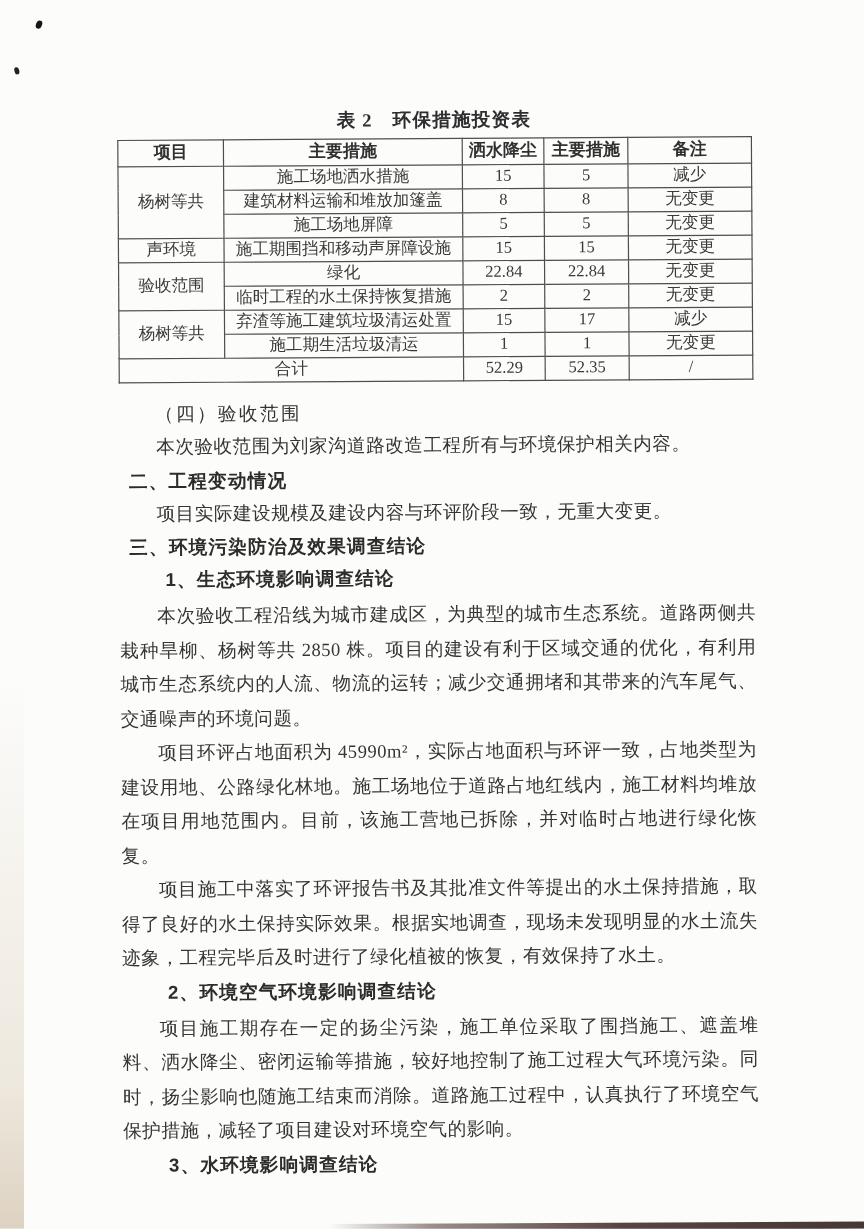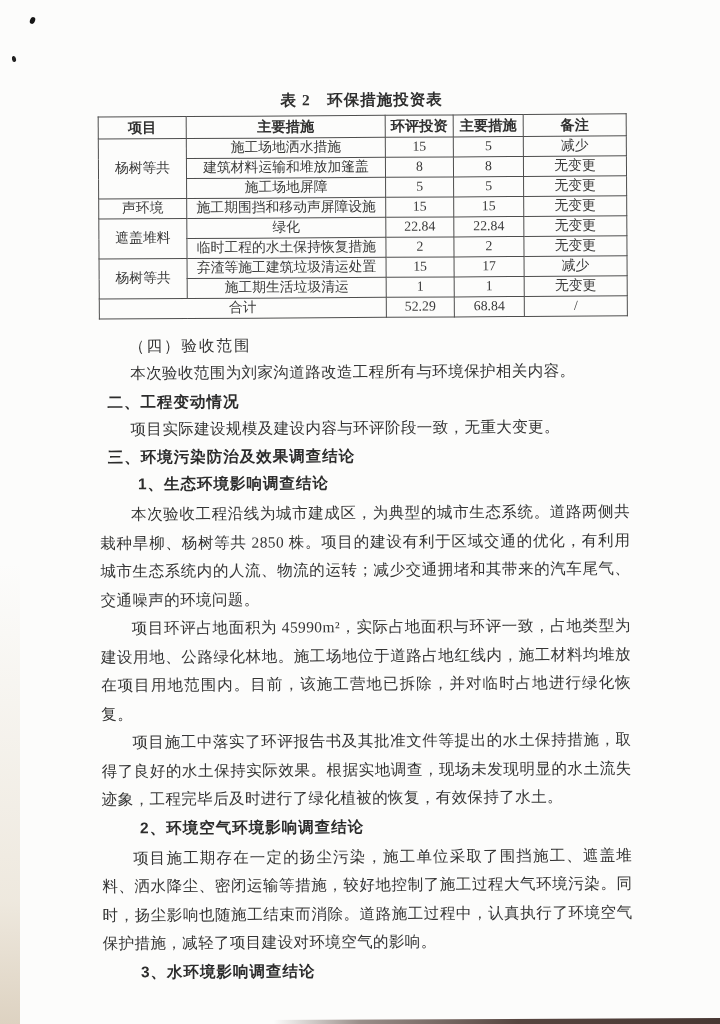--- a/index.html
+++ b/index.html
@@ -82,21 +82,21 @@
         <col style="width:88px">
           <col style="width:199px">
           <col style="width:68px">
           <col style="width:70px">
           <col style="width:103px">
       </colgroup>
       <tbody>
           <tr>
         <th>项目</th>
         <th>主要措施</th>
-        <th>环评投资</th>
+        <th>洒水降尘</th>
         <th>主要措施</th>
         <th>备注</th>
       </tr>
       <tr>
         <td rowspan="3">杨树等共</td>
         <td>施工场地洒水措施</td>
         <td>15</td>
         <td>5</td>
         <td>减少</td>
       </tr>
@@ -113,21 +113,21 @@
         <td>无变更</td>
       </tr>
       <tr>
         <td>声环境</td>
         <td>施工期围挡和移动声屏障设施</td>
         <td>15</td>
         <td>15</td>
         <td>无变更</td>
       </tr>
       <tr>
-        <td rowspan="2">遮盖堆料</td>
+        <td rowspan="2">验收范围</td>
         <td>绿化</td>
         <td>22.84</td>
         <td>22.84</td>
         <td>无变更</td>
       </tr>
       <tr>
         <td>临时工程的水土保持恢复措施</td>
         <td>2</td>
         <td>2</td>
         <td>无变更</td>
@@ -141,21 +141,21 @@
       </tr>
       <tr>
         <td>施工期生活垃圾清运</td>
         <td>1</td>
         <td>1</td>
         <td>无变更</td>
       </tr>
       <tr>
         <td colspan="2">合计</td>
         <td>52.29</td>
-        <td>68.84</td>
+        <td>52.35</td>
         <td>/</td>
       </tr>
     </tbody>
       </table>
 
     <div class="content">
       <div class="h-four">（四）验收范围</div>
       <p class="para">本次验收范围为刘家沟道路改造工程所有与环境保护相关内容。</p>
       <div class="h-major">二、工程变动情况</div>
       <p class="para">项目实际建设规模及建设内容与环评阶段一致，无重大变更。</p>

